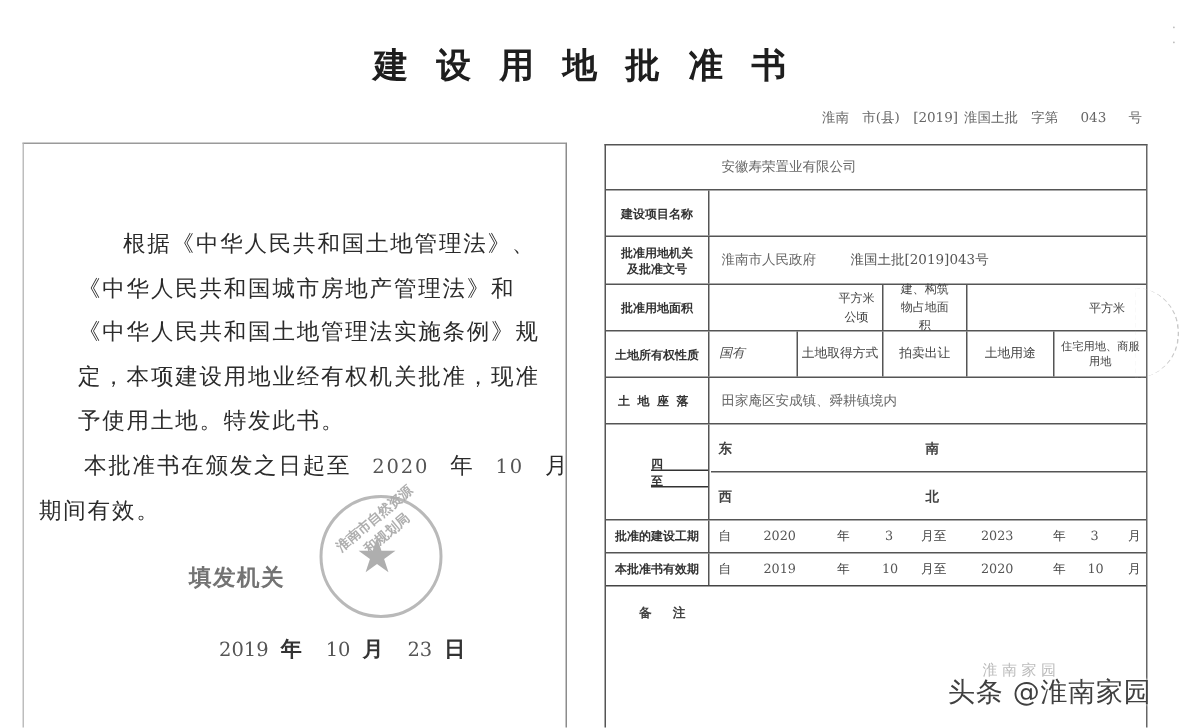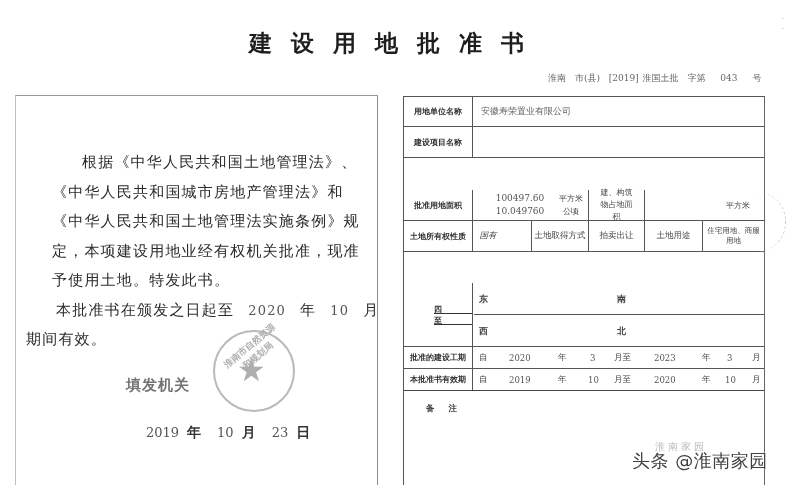--- a/index.html
+++ b/index.html
@@ -120,54 +120,58 @@
   <div class="star">★</div>
 </div>
 
 <div class="issue-date">
   <span class="n">2019</span><span class="u">年</span><span class="n">10</span><span class="u">月</span><span class="n">23</span><span class="u">日</span>
 </div>
 
 <div class="right-page">
 
   <div class="row" style="top:0;height:29px;">
-    <div class="cell lab">用地单位名称</div>
     <div class="cell val">安徽寿荣置业有限公司</div>
   </div>
 
   <div class="row" style="top:30px;height:30px;">
     <div class="cell lab">建设项目名称</div>
     <div class="cell val"></div>
   </div>
 
+  <div class="row" style="top:61px;height:31px;">
+    <div class="cell lab" style="padding:0 8px;">批准用地机关及批准文号</div>
+    <div class="cell val" style="width:80px;">淮南市人民政府</div>
+    <div class="cell val num" style="left:155px;">淮国土批[2019]043号</div>
+  </div>
 
   <div class="row" style="top:93px;height:30px;">
     <div class="cell lab">批准用地面积</div>
-    <div class="cell num" style="left:80px;width:72px;flex-direction:column;justify-content:center;align-items:center;font-size:9px;line-height:13px;">
-      <span>100497.60</span>
-      <span>10.049760</span>
-    </div>
     <div class="cell" style="left:152px;width:30px;flex-direction:column;justify-content:center;align-items:center;font-size:8px;line-height:13px;">
       <span>平方米</span>
       <span>公顷</span>
     </div>
     <div class="cell vline ctr" style="left:184px;width:56px;padding:0 8px;font-size:8px;line-height:12px;">建、构筑物占地面积</div>
     <div class="cell vline" style="left:240px;width:120px;"></div>
     <div class="cell" style="left:322px;width:36px;font-size:8px;">平方米</div>
   </div>
 
   <div class="row" style="top:124px;height:30px;">
     <div class="cell lab">土地所有权性质</div>
     <div class="cell ctr" style="left:55px;width:58px;font-style:italic;">国有</div>
     <div class="cell vline ctr" style="left:127px;width:57px;">土地取得方式</div>
     <div class="cell vline ctr" style="left:184px;width:56px;">拍卖出让</div>
     <div class="cell vline ctr" style="left:240px;width:58px;">土地用途</div>
     <div class="cell vline ctr" style="left:298px;width:62px;font-size:7.5px;line-height:10px;padding:0 4px;">住宅用地、商服用地</div>
   </div>
 
+  <div class="row" style="top:155px;height:30px;">
+    <div class="cell lab" style="letter-spacing:5px;">土地座落</div>
+    <div class="cell val">田家庵区安成镇、舜耕镇境内</div>
+  </div>
 
   <div class="row" style="top:186px;height:63px;">
     <div class="cell lab" style="letter-spacing:30px;padding-left:30px;text-decoration:underline;">四至</div>
     <div style="position:absolute;left:70px;top:0;width:290px;height:31px;border-bottom:1.2px solid #555;">
       <span style="position:absolute;left:5px;top:10px;font-size:9px;color:#444;font-weight:bold;">东</span>
       <span style="position:absolute;left:143px;top:10px;font-size:9px;color:#444;font-weight:bold;">南</span>
     </div>
     <div style="position:absolute;left:70px;top:32px;width:290px;height:31px;">
       <span style="position:absolute;left:5px;top:10px;font-size:9px;color:#444;font-weight:bold;">西</span>
       <span style="position:absolute;left:143px;top:10px;font-size:9px;color:#444;font-weight:bold;">北</span>

